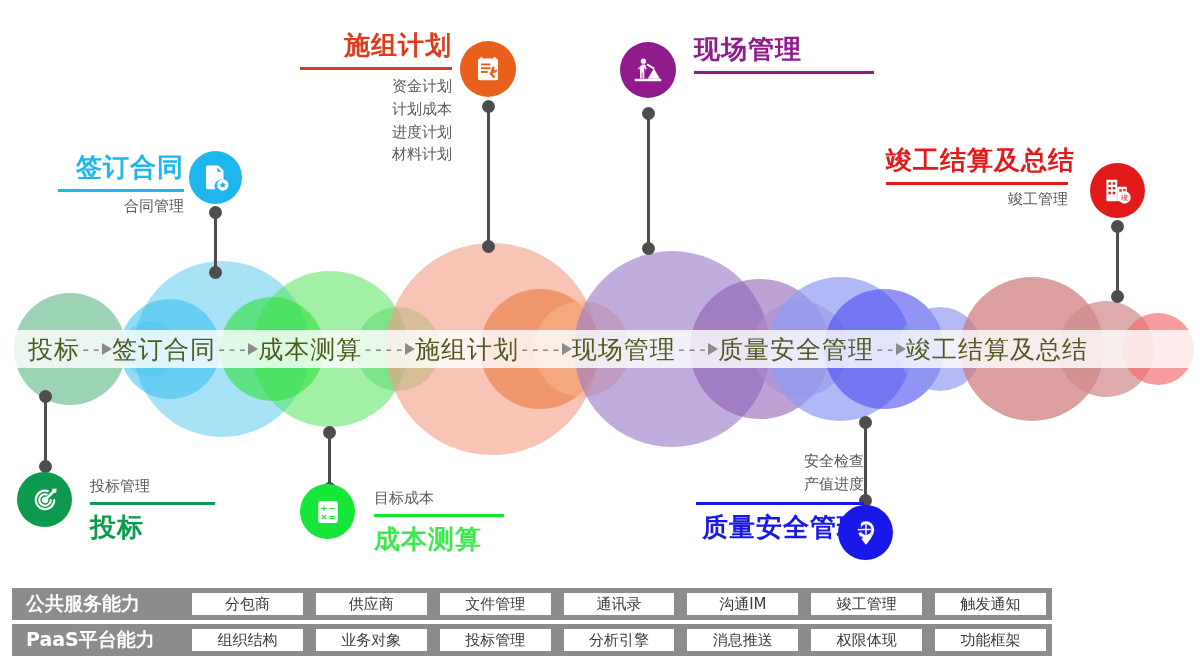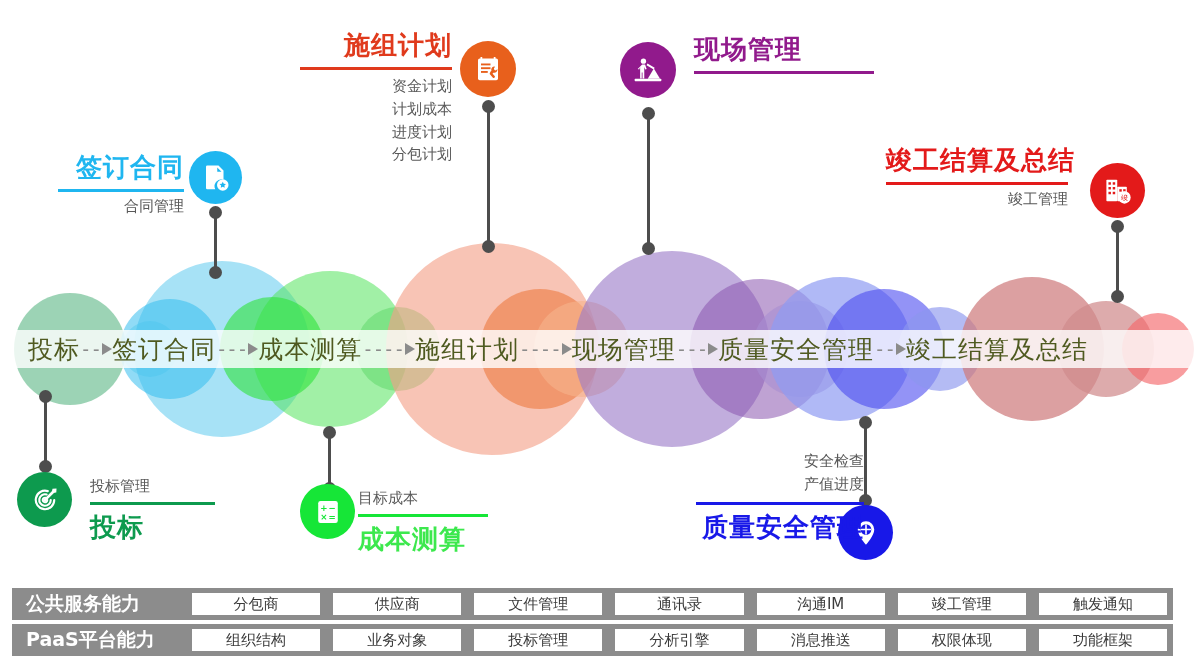--- a/index.html
+++ b/index.html
@@ -49,21 +49,21 @@
   
   .badge{position:absolute;border-radius:50%;display:flex;align-items:center;
          justify-content:center;color:#fff;}
   .badge svg{display:block;}
 
   
   .stem{position:absolute;background:#4d4d4d;width:3px;}
   .knob{position:absolute;width:13px;height:13px;border-radius:50%;background:#4d4d4d;}
 
   
-  .cap{position:absolute;left:12px;width:1161px;height:32px;
+  .cap{position:absolute;left:12px;width:1040px;height:32px;
        background:#8c8c8c;display:flex;align-items:center;}
   .cap-label{width:180px;color:#ffffff;font-size:19px;font-weight:bold;
              padding-left:14px;box-sizing:border-box;white-space:nowrap;
              font-family:"DejaVu Sans","Liberation Sans",sans-serif;}
   .cap-cells{flex:1;display:flex;align-items:center;gap:13px;padding-right:6px;}
   .cap-cell{
     flex:1;background:#ffffff;color:#3a3a3a;font-size:15px;text-align:center;
     line-height:22px;height:22px;white-space:nowrap;
     font-family:"DejaVu Sans","Liberation Sans",sans-serif;
   }
@@ -155,21 +155,21 @@
   <div class="knob" style="left:209px;top:206px;"></div>
   <div class="knob" style="left:209px;top:266px;"></div>
 
   <div class="callout al-right" style="left:300px;top:28px;width:152px;">
     <div class="co-title" style="color:#E03A1C;">施组计划</div>
     <div class="co-rule" style="background:#E03A1C;"></div>
     <div class="co-items">
       <div>资金计划</div>
       <div>计划成本</div>
       <div>进度计划</div>
-      <div>分包计划</div>
+      <div>材料计划</div>
     </div>
   </div>
   <div class="badge" style="left:460px;top:41px;width:56px;height:56px;background:#E8601C;">
     <svg width="30" height="30" viewBox="0 0 24 24" fill="#fff">
         <path d="M6 2.4h1.4v1.8H6zM16.6 2.4H18v1.8h-1.4z"></path>
         <path d="M4.6 3.6h1v1.6h2.8V3.6h7.2v1.6h2.8V3.6h1c.7 0 1.2.5 1.2 1.2v15c0 .7-.5 1.2-1.2 1.2h-3.3a5 5 0 0 0-3-6.4V5.2H4.6c-.7 0-1.2-.5-1.2-1.2 0 0 0-.4 1.2-.4z" opacity="0"></path>
         <rect x="4" y="3.6" width="16" height="17.4" rx="1.4"></rect>
         <rect x="6.4" y="7.6" width="7.6" height="1.5" fill="#E8601C"></rect>
         <rect x="6.4" y="10.6" width="7.6" height="1.5" fill="#E8601C"></rect>
         <rect x="6.4" y="13.6" width="5.4" height="1.5" fill="#E8601C"></rect>
@@ -250,21 +250,21 @@
     <svg width="28" height="28" viewBox="0 0 24 24" fill="#fff">
         <rect x="3.6" y="2.6" width="16.8" height="18.8" rx="2"></rect>
         <g fill="#16E637" font-family="DejaVu Sans, sans-serif" font-size="7.4" font-weight="bold" text-anchor="middle">
           <text x="8.4" y="11.4">+</text>
           <text x="15.6" y="11.4">−</text>
           <text x="8.4" y="19">×</text>
           <text x="15.6" y="19">=</text>
         </g>
       </svg>
   </div>
-  <div class="callout al-left" style="left:358px;top:489px;width:130px;">
+  <div class="callout al-left" style="left:374px;top:489px;width:130px;">
     <div class="co-sub">目标成本</div>
     <div class="co-rule" style="background:#16E637;margin-top:6px;"></div>
     <div class="co-title" style="color:#3CE84D;margin-top:2px;">成本测算</div>
   </div>
 
   <div class="stem" style="left:864px;top:422px;height:78px;"></div>
   <div class="knob" style="left:859px;top:416px;"></div>
   <div class="knob" style="left:859px;top:494px;"></div>
   <div class="badge" style="left:838px;top:505px;width:55px;height:55px;background:#1818E8;">
     <svg width="30" height="30" viewBox="0 0 24 24" fill="#fff">

